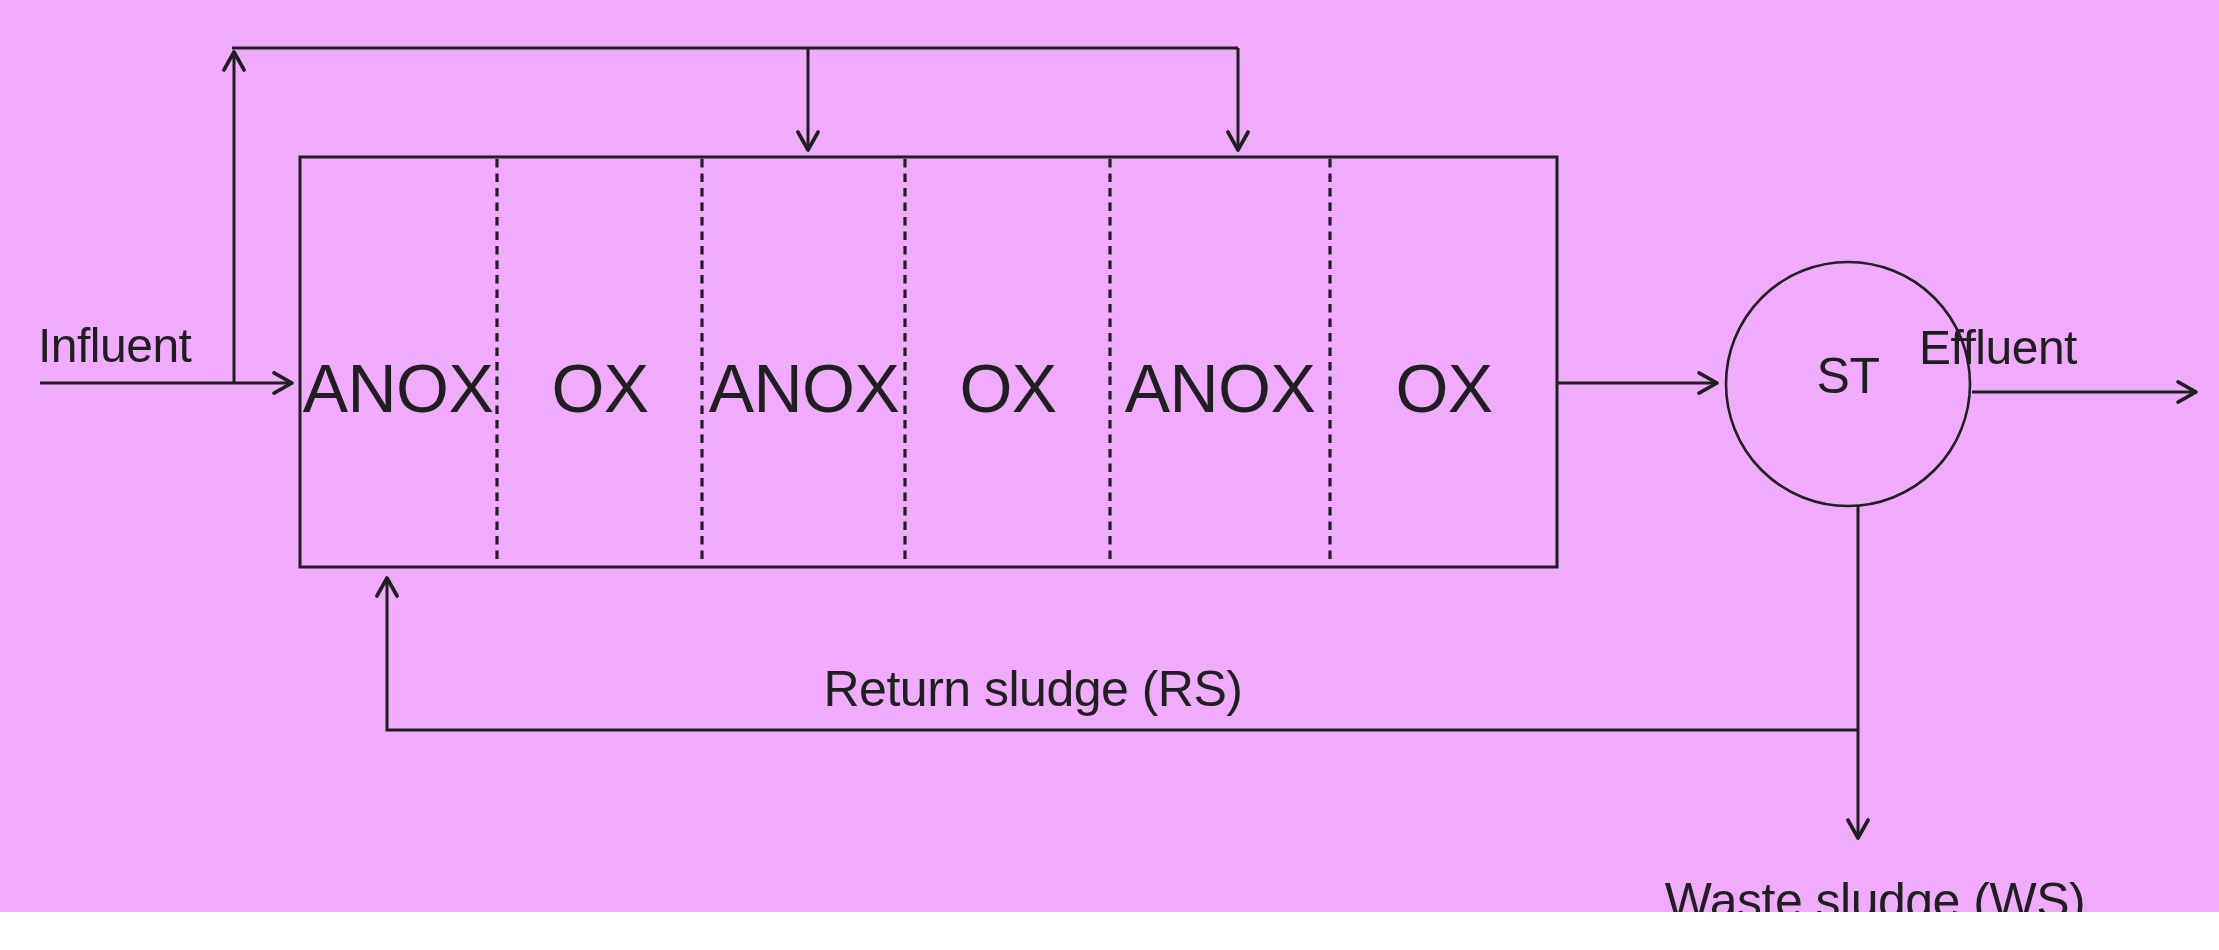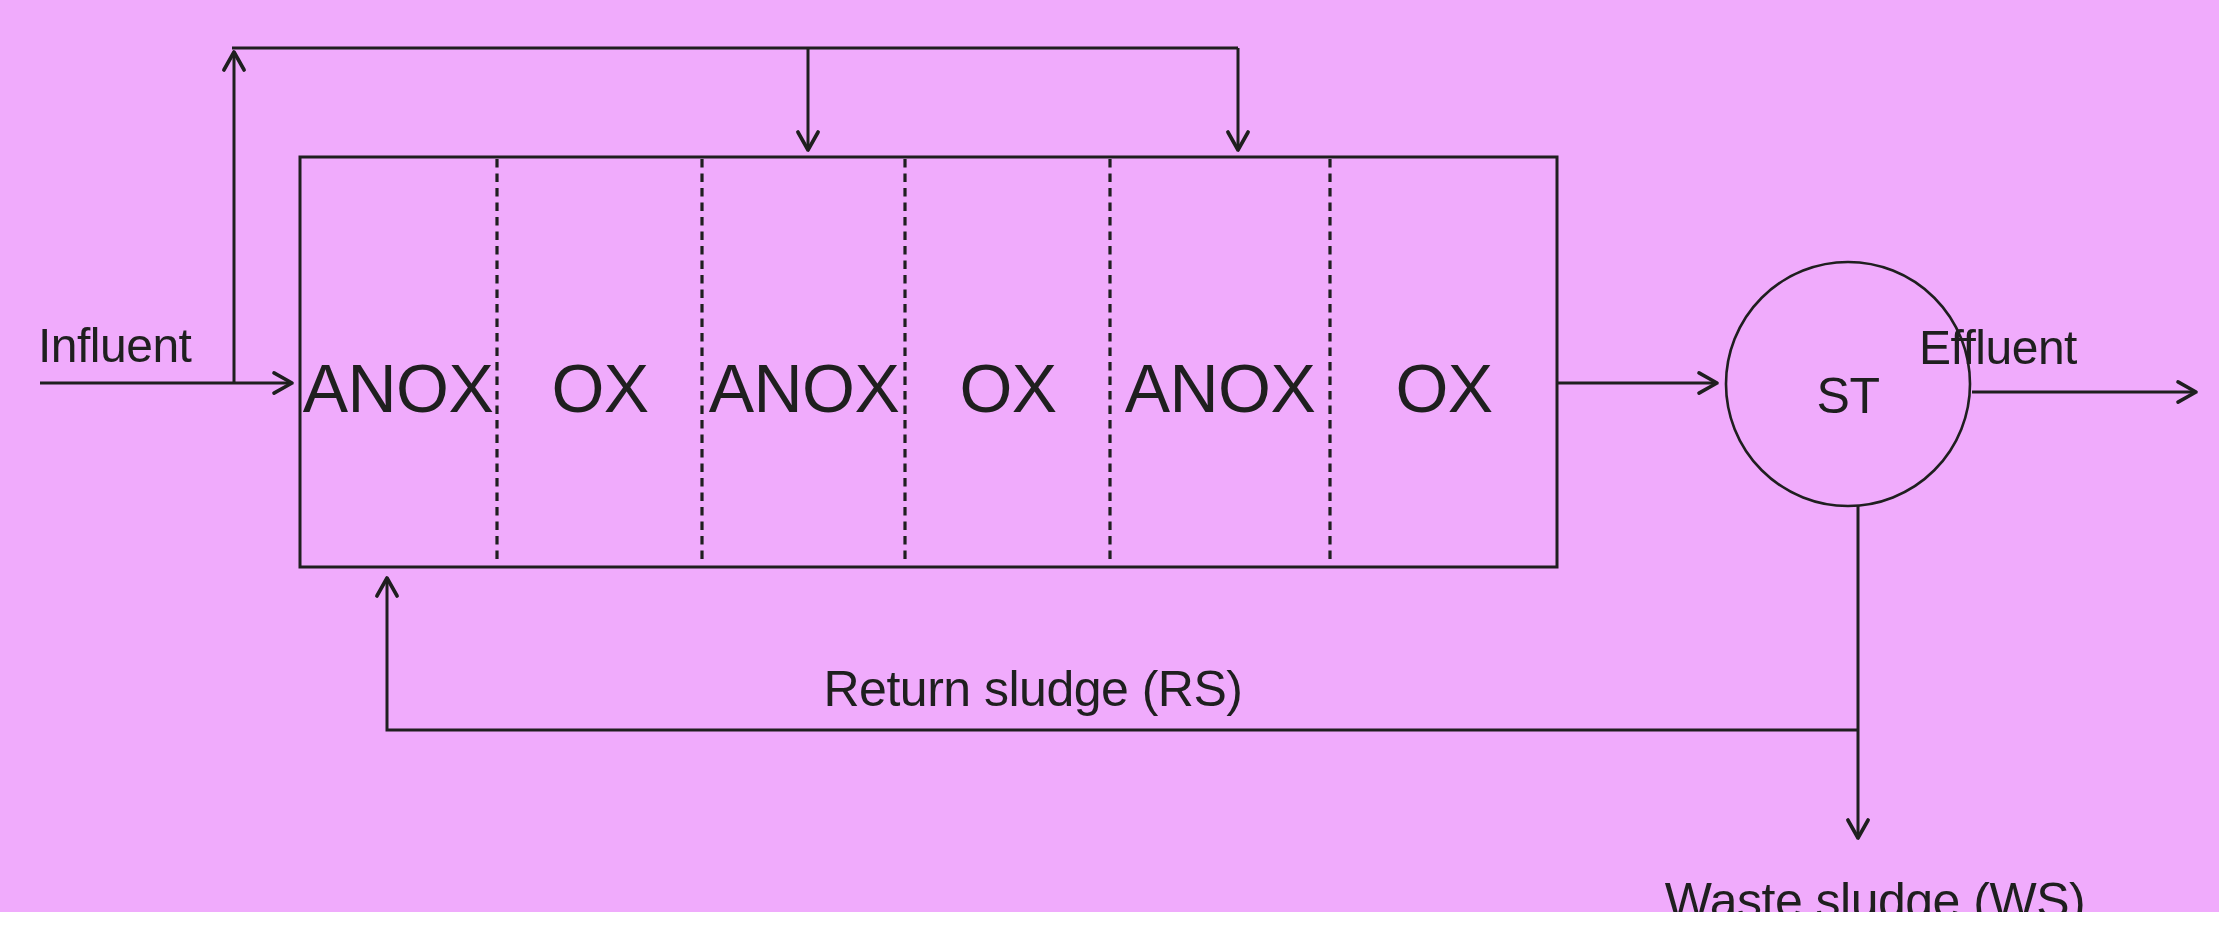--- a/index.html
+++ b/index.html
@@ -86,21 +86,21 @@
 
   <div class="lbl flow-label" style="left:38px; top:322px;">Influent</div>
 
   <div class="lbl zone-label centered" style="left:398px; top:388px;">ANOX</div>
   <div class="lbl zone-label centered" style="left:600px; top:388px;">OX</div>
   <div class="lbl zone-label centered" style="left:804px; top:388px;">ANOX</div>
   <div class="lbl zone-label centered" style="left:1008px; top:388px;">OX</div>
   <div class="lbl zone-label centered" style="left:1220px; top:388px;">ANOX</div>
   <div class="lbl zone-label centered" style="left:1444px; top:388px;">OX</div>
 
-  <div class="lbl stream-label centered" style="left:1848px; top:396px;">ST</div>
+  <div class="lbl stream-label centered" style="left:1848px; top:376px;">ST</div>
 
   <div class="lbl flow-label centered" style="left:1998px; top:348px;">Effluent</div>
 
   <div class="lbl stream-label centered" style="left:1033px; top:689px;">Return sludge (RS)</div>
 
   <div class="lbl stream-label centered" style="left:1875px; top:901px;">Waste sludge (WS)</div>
 
 </div>
 
 </body></html>

